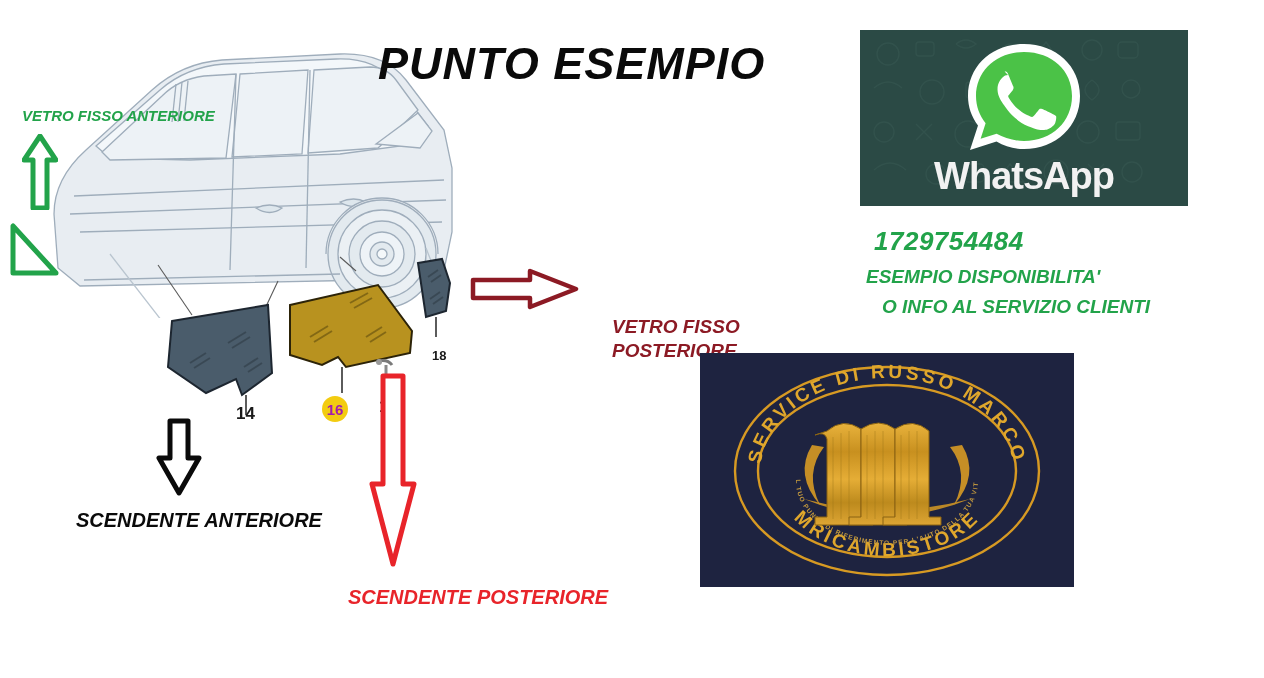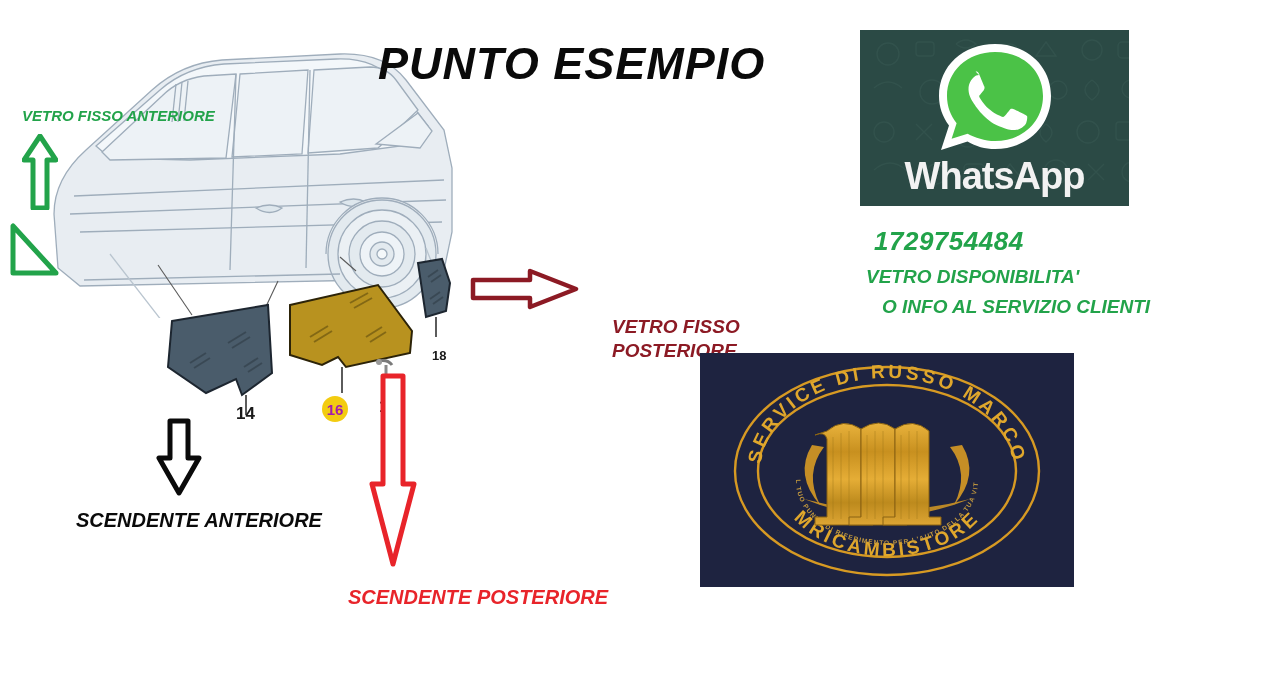--- a/index.html
+++ b/index.html
@@ -44,21 +44,21 @@
   
   .arrow-svg{display:block;}
   #arrow-up-green{left:22px;top:134px;}
   #triangle-green{left:8px;top:222px;}
   #arrow-right-darkred{left:470px;top:268px;}
   #arrow-down-black{left:156px;top:418px;}
   #arrow-down-red{left:368px;top:372px;}
 
   
   #whatsapp-banner{
-    left:860px;top:30px;width:269px;height:176px;
+    left:860px;top:30px;width:328px;height:176px;
     background:#2b4a45;overflow:hidden;
   }
   #whatsapp-doodles{position:absolute;inset:0;opacity:.5;}
   #whatsapp-logo-mark{position:absolute;left:50%;top:8px;transform:translateX(-50%);}
   #whatsapp-wordmark{
     position:absolute;left:0;right:0;bottom:8px;text-align:center;
     color:#f2f2f2;font-size:38px;font-weight:bold;letter-spacing:-1px;
   }
 
   
@@ -283,21 +283,21 @@
              -1.5 -.5 -2.5 -.8 -3.6 .8 -1 1.5 -4.1 5.1 -5 6.2 -.9 1 -1.8 1.2 -3.4 .4
              -1.6 -.8 -6.7 -2.5 -12.8 -7.9 -4.7 -4.2 -7.9 -9.4 -8.8 -11 -.9 -1.6 -.1 -2.4 .7 -3.2
              .7 -.7 1.6 -1.9 2.4 -2.8 .8 -1 1 -1.6 1.6 -2.7 .5 -1 .2 -2 -.2 -2.8
              -.4 -.8 -3.6 -8.6 -4.9 -11.8 -1.3 -3.1 -2.6 -2.7 -3.6 -2.7 Z" fill="#ffffff"></path>
   </svg>
 
   <div id="whatsapp-wordmark">WhatsApp</div>
 </div>
 
 <div class="abs" id="contact-phone">1729754484</div>
-<div class="abs" id="contact-line-1">VETRO DISPONIBILITA'</div>
+<div class="abs" id="contact-line-1">ESEMPIO DISPONIBILITA'</div>
 <div class="abs" id="contact-line-2">O INFO AL SERVIZIO CLIENTI</div>
 
 <div class="abs" id="shop-logo">
   <svg width="374" height="234" viewBox="0 0 374 234">
     <defs>
       <path id="ringTop" d="M60 121 a127 96 0 0 1 254 0"></path>
       <path id="ringBottom" d="M76 121 a111 82 0 0 0 222 0"></path>
       <path id="ringInner" d="M96 128 a91 64 0 0 0 182 0"></path>
       <linearGradient id="goldWood" x1="0" y1="0" x2="0" y2="1">
         <stop offset="0" stop-color="#e8b23c"></stop>

